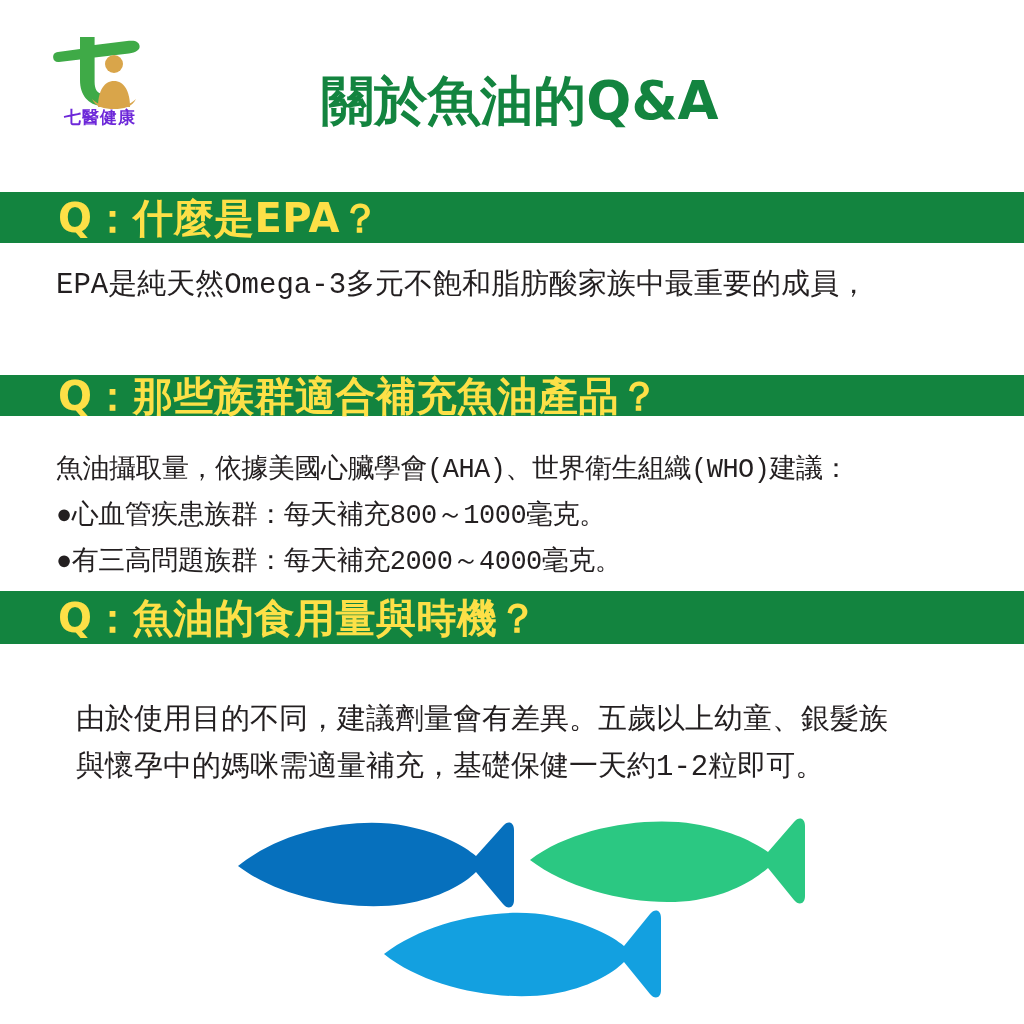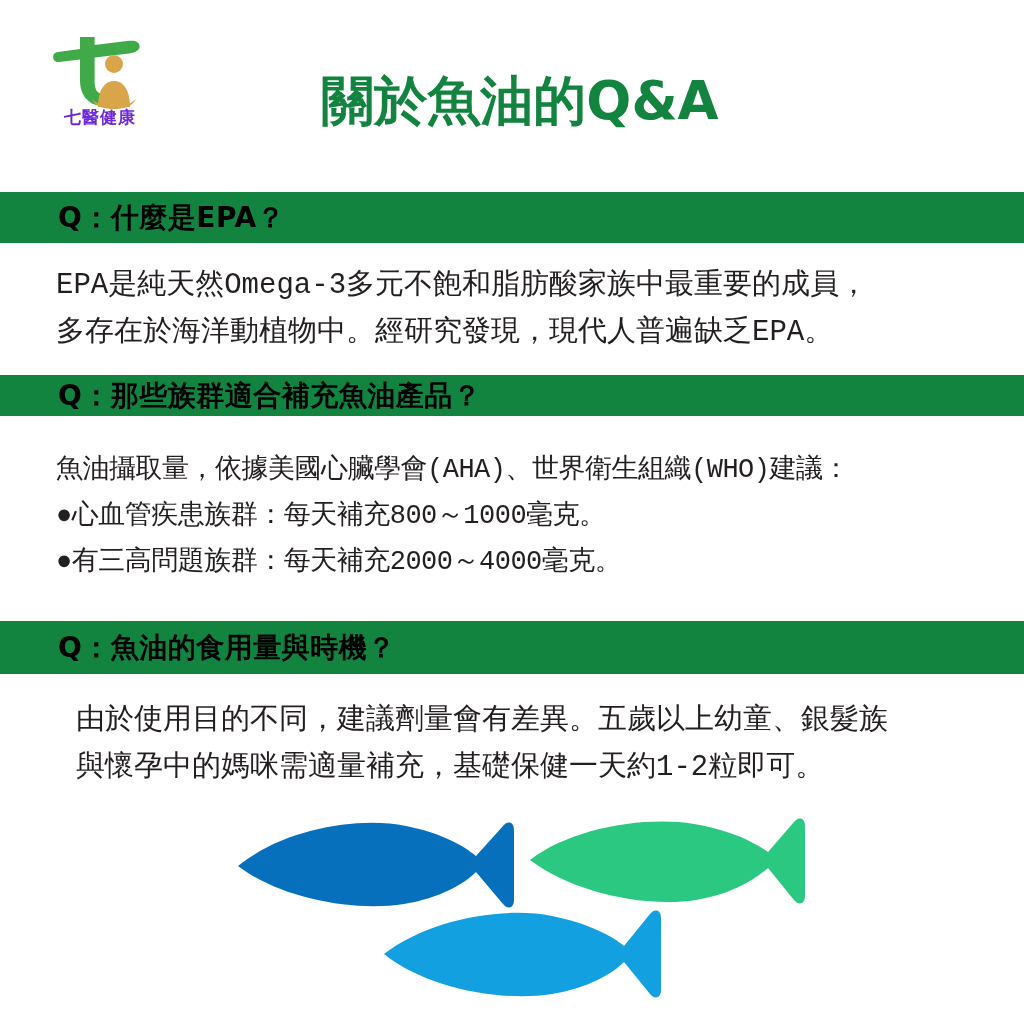--- a/index.html
+++ b/index.html
@@ -74,32 +74,32 @@
     left: 0;
     width: 1024px;
     background: #13843f;
     box-sizing: border-box;
   }
   .qbar-text {
     position: absolute;
     left: 58px;
     top: 50%;
     transform: translateY(-50%);
-    color: #000000;
-    font-size: 28px;
+    color: #fde047;
+    font-size: 40px;
     font-weight: 700;
     letter-spacing: 0.5px;
     white-space: nowrap;
     line-height: 1;
     font-family: "DejaVu Sans", "Liberation Sans", sans-serif;
   }
 
   #qbar-1 { top: 192px; height: 51px; }
   #qbar-2 { top: 375px; height: 41px; }
-  #qbar-3 { top: 621px; height: 53px; }
+  #qbar-3 { top: 591px; height: 53px; }
 
   
   .answer {
     position: absolute;
     left: 56px;
     color: #231f20;
     font-size: 29px;
     line-height: 47px;
     letter-spacing: 0px;
     white-space: nowrap;
@@ -150,21 +150,20 @@
 
   <div id="page-title">關於魚油的Q&amp;A</div>
 </div>
 
 <div class="qbar" id="qbar-1">
   <div class="qbar-text">Q：什麼是EPA？</div>
 </div>
 
 <div class="answer" id="answer-1">
   <span class="line">EPA是純天然Omega-3多元不飽和脂肪酸家族中最重要的成員，</span>
-  <span class="line">多存在於海洋動植物中。經研究發現，現代人普遍缺乏EPA。</span>
 </div>
 
 <div class="qbar" id="qbar-2">
   <div class="qbar-text">Q：那些族群適合補充魚油產品？</div>
 </div>
 
 <div class="answer" id="answer-2">
   <span class="line">魚油攝取量，依據美國心臟學會(AHA)、世界衛生組織(WHO)建議：</span>
   <span class="line">●心血管疾患族群：每天補充800～1000毫克。</span>
   <span class="line">●有三高問題族群：每天補充2000～4000毫克。</span>

